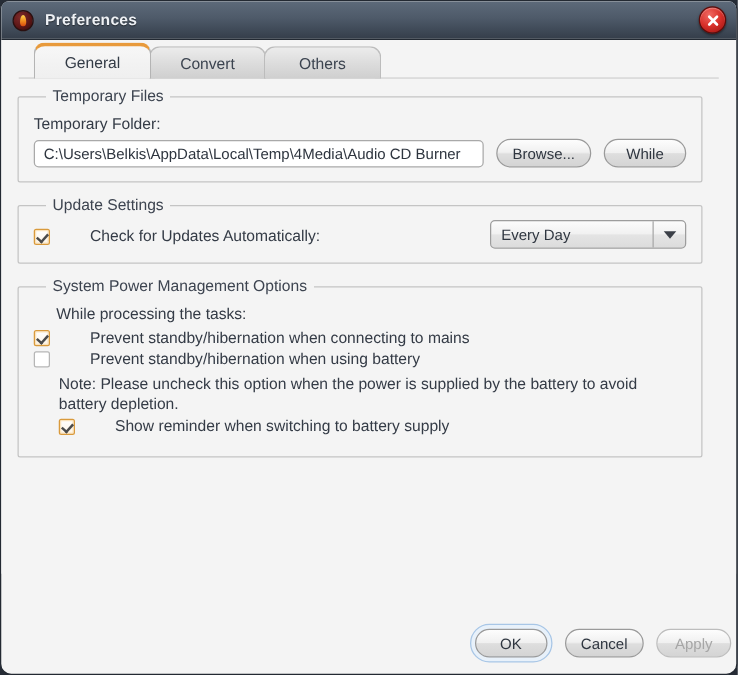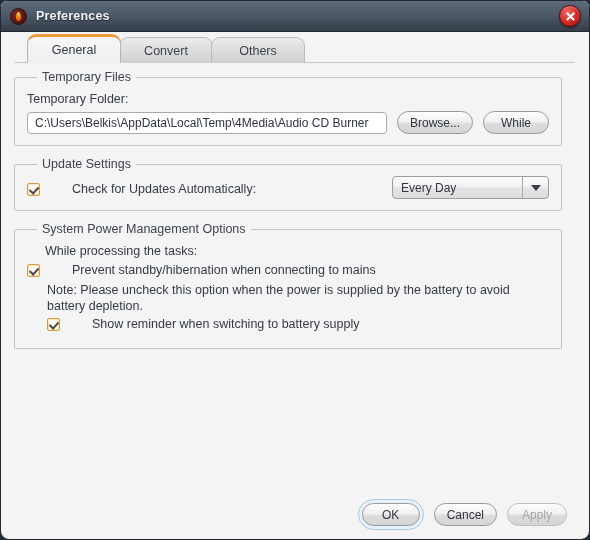--- a/index.html
+++ b/index.html
@@ -238,21 +238,21 @@
     color: #343b46;
     line-height: 16px;
     margin: 5px 0 3px 20px;
   }
 
   
   .footer { position: relative; height: 80px; flex: 0 0 80px; }
   .restore-wrap { position: absolute; right: 13px; top: 0; }
   .btn-row {
     position: absolute;
-    right: 22px; bottom: 9px;
+    right: 4px; bottom: 9px;
     display: flex; align-items: center; gap: 10px;
   }
   .ok-focus {
     padding: 3px;
     border: 1px solid #a8c6e6;
     border-radius: 16px;
     background: #e8f1fa;
   }
   .ok-focus .pill-btn { margin-left: 0; }
 </style>
@@ -316,20 +316,24 @@
     <fieldset class="group" style="padding-bottom:14px;">
       <legend>System Power Management Options</legend>
 
       <div class="field-label indent-1">While processing the tasks:</div>
 
       <div class="cb-row">
         <span class="cb checked"></span>
         <span class="cb-label">Prevent standby/hibernation when connecting to mains</span>
       </div>
 
+      <div class="cb-row">
+        <span class="cb"></span>
+        <span class="cb-label">Prevent standby/hibernation when using battery</span>
+      </div>
 
       <div class="note">Note: Please uncheck this option when the power is supplied by the battery to avoid battery depletion.</div>
 
       <div class="cb-row indent-2">
         <span class="cb checked"></span>
         <span class="cb-label">Show reminder when switching to battery supply</span>
       </div>
     </fieldset>
   </div>
 

